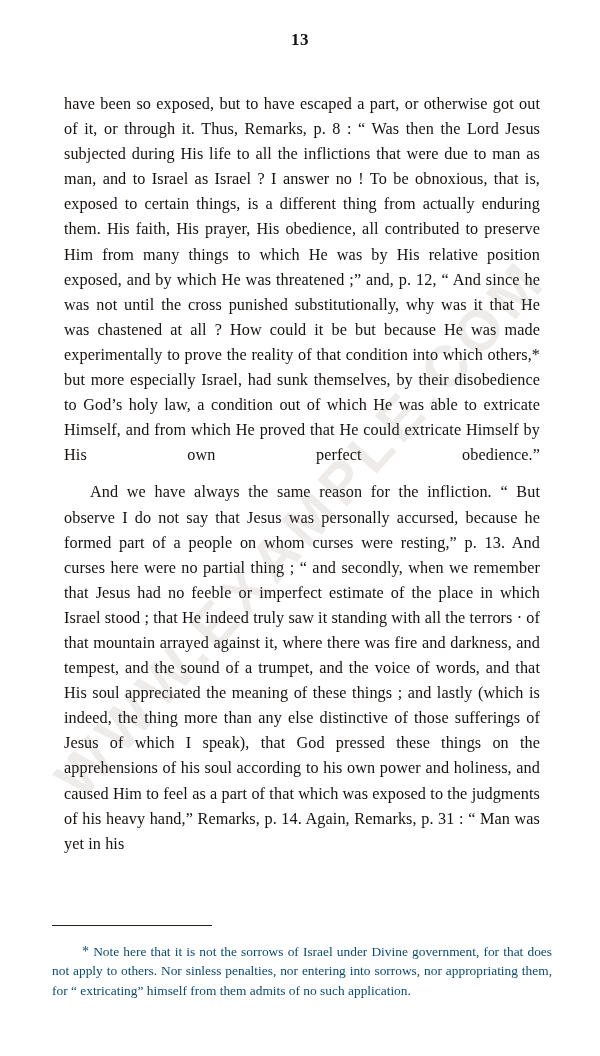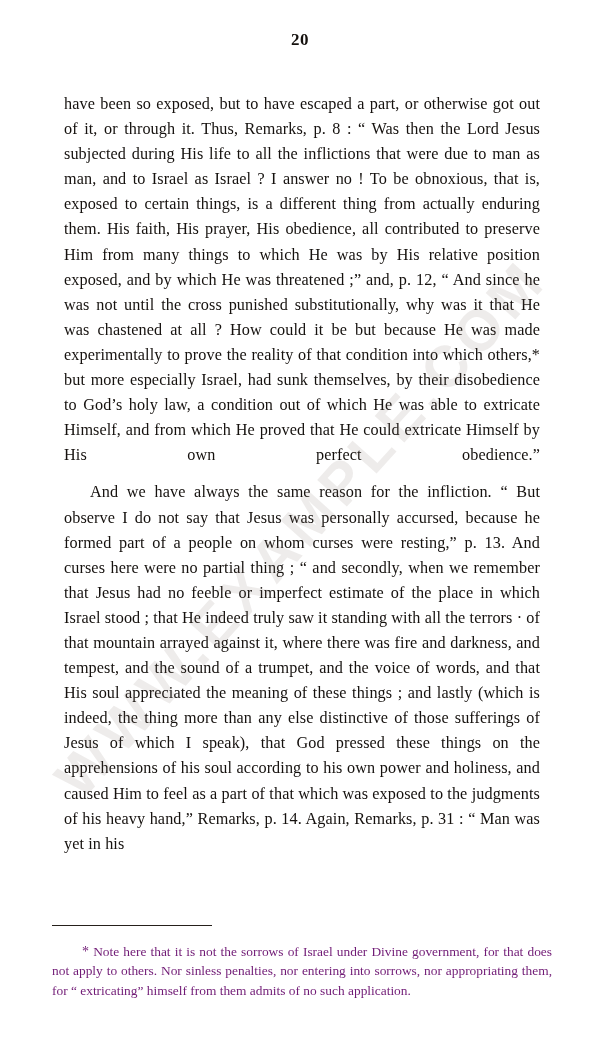--- a/index.html
+++ b/index.html
@@ -99,37 +99,37 @@
     left: 52px;
     top: 942px;
     width: 500px;
   }
   .footnote p {
     margin: 0;
     font-size: 13.4px;
     line-height: 19.4px;
     text-align: justify;
     text-align-last: justify;
-    color: #701a75;
+    color: #0c4a6e;
   }
   .footnote p .lead { padding-left: 30px; }
   .footnote p.tail { text-align-last: left; }
 
   .star { font-size: 14px; vertical-align: baseline; }
 </style>
 </head>
 <body>
 
 <div class="watermark">
   <span>WWW.EXAMPLE.COM</span>
 </div>
 
 <div class="page">
 
-  <div class="folio">20</div>
+  <div class="folio">13</div>
 
   <div class="body-block">
     <p class="first">have been so exposed, but to have escaped a part, or otherwise got out of it, or through it.   Thus, Remarks, p. 8 : “ Was then the Lord Jesus subjected during His life to all the inflictions that were due to man as man, and to Israel as Israel ?   I answer no !   To be obnoxious, that is, exposed to certain things, is a different thing from actually enduring them.   His faith, His prayer, His obedience, all contributed to preserve Him from many things to which He was by His relative position exposed, and by which He was threatened ;” and, p. 12, “ And since he was not until the cross punished substitutionally, why was it that He was chastened at all ? How could it be but because He was made experimentally to prove the reality of that condition into which others,* but more especially Israel, had sunk themselves, by their disobedience to God’s holy law, a condition out of which He was able to extricate Himself, and from which He proved that He could extricate Himself by His own perfect obedience.”</p>
     <p class="indent last-ragged">And we have always the same reason for the infliction. “ But observe I do not say that Jesus was personally accursed, because he formed part of a people on whom curses were resting,” p. 13.   And curses here were no partial thing ;  “ and secondly, when we remember that Jesus had no feeble or imperfect estimate of the place in which Israel stood ;  that He indeed truly saw it standing with all the terrors · of that mountain arrayed against it, where there was fire and darkness, and tempest, and the sound of a trumpet, and the voice of words, and that His soul appreciated the meaning of these things ; and lastly (which is indeed, the thing more than any else distinctive of those sufferings of Jesus of which I speak), that God pressed these things on the apprehensions of his soul according to his own power and holiness, and caused Him to feel as a part of that which was exposed to the judgments of his heavy hand,” Remarks, p. 14.   Again, Remarks, p. 31 :  “ Man was yet in his</p>
   </div>
 
   <div class="rule"></div>
 
   <div class="footnote">
     <p class="tail"><span class="lead star">*</span> <span>Note here that it is not the sorrows of Israel under Divine government, for that does not apply to others.   Nor sinless penalties, nor entering into sorrows, nor appropriating them, for “ extricating” himself from them admits of no such application.</span></p>

